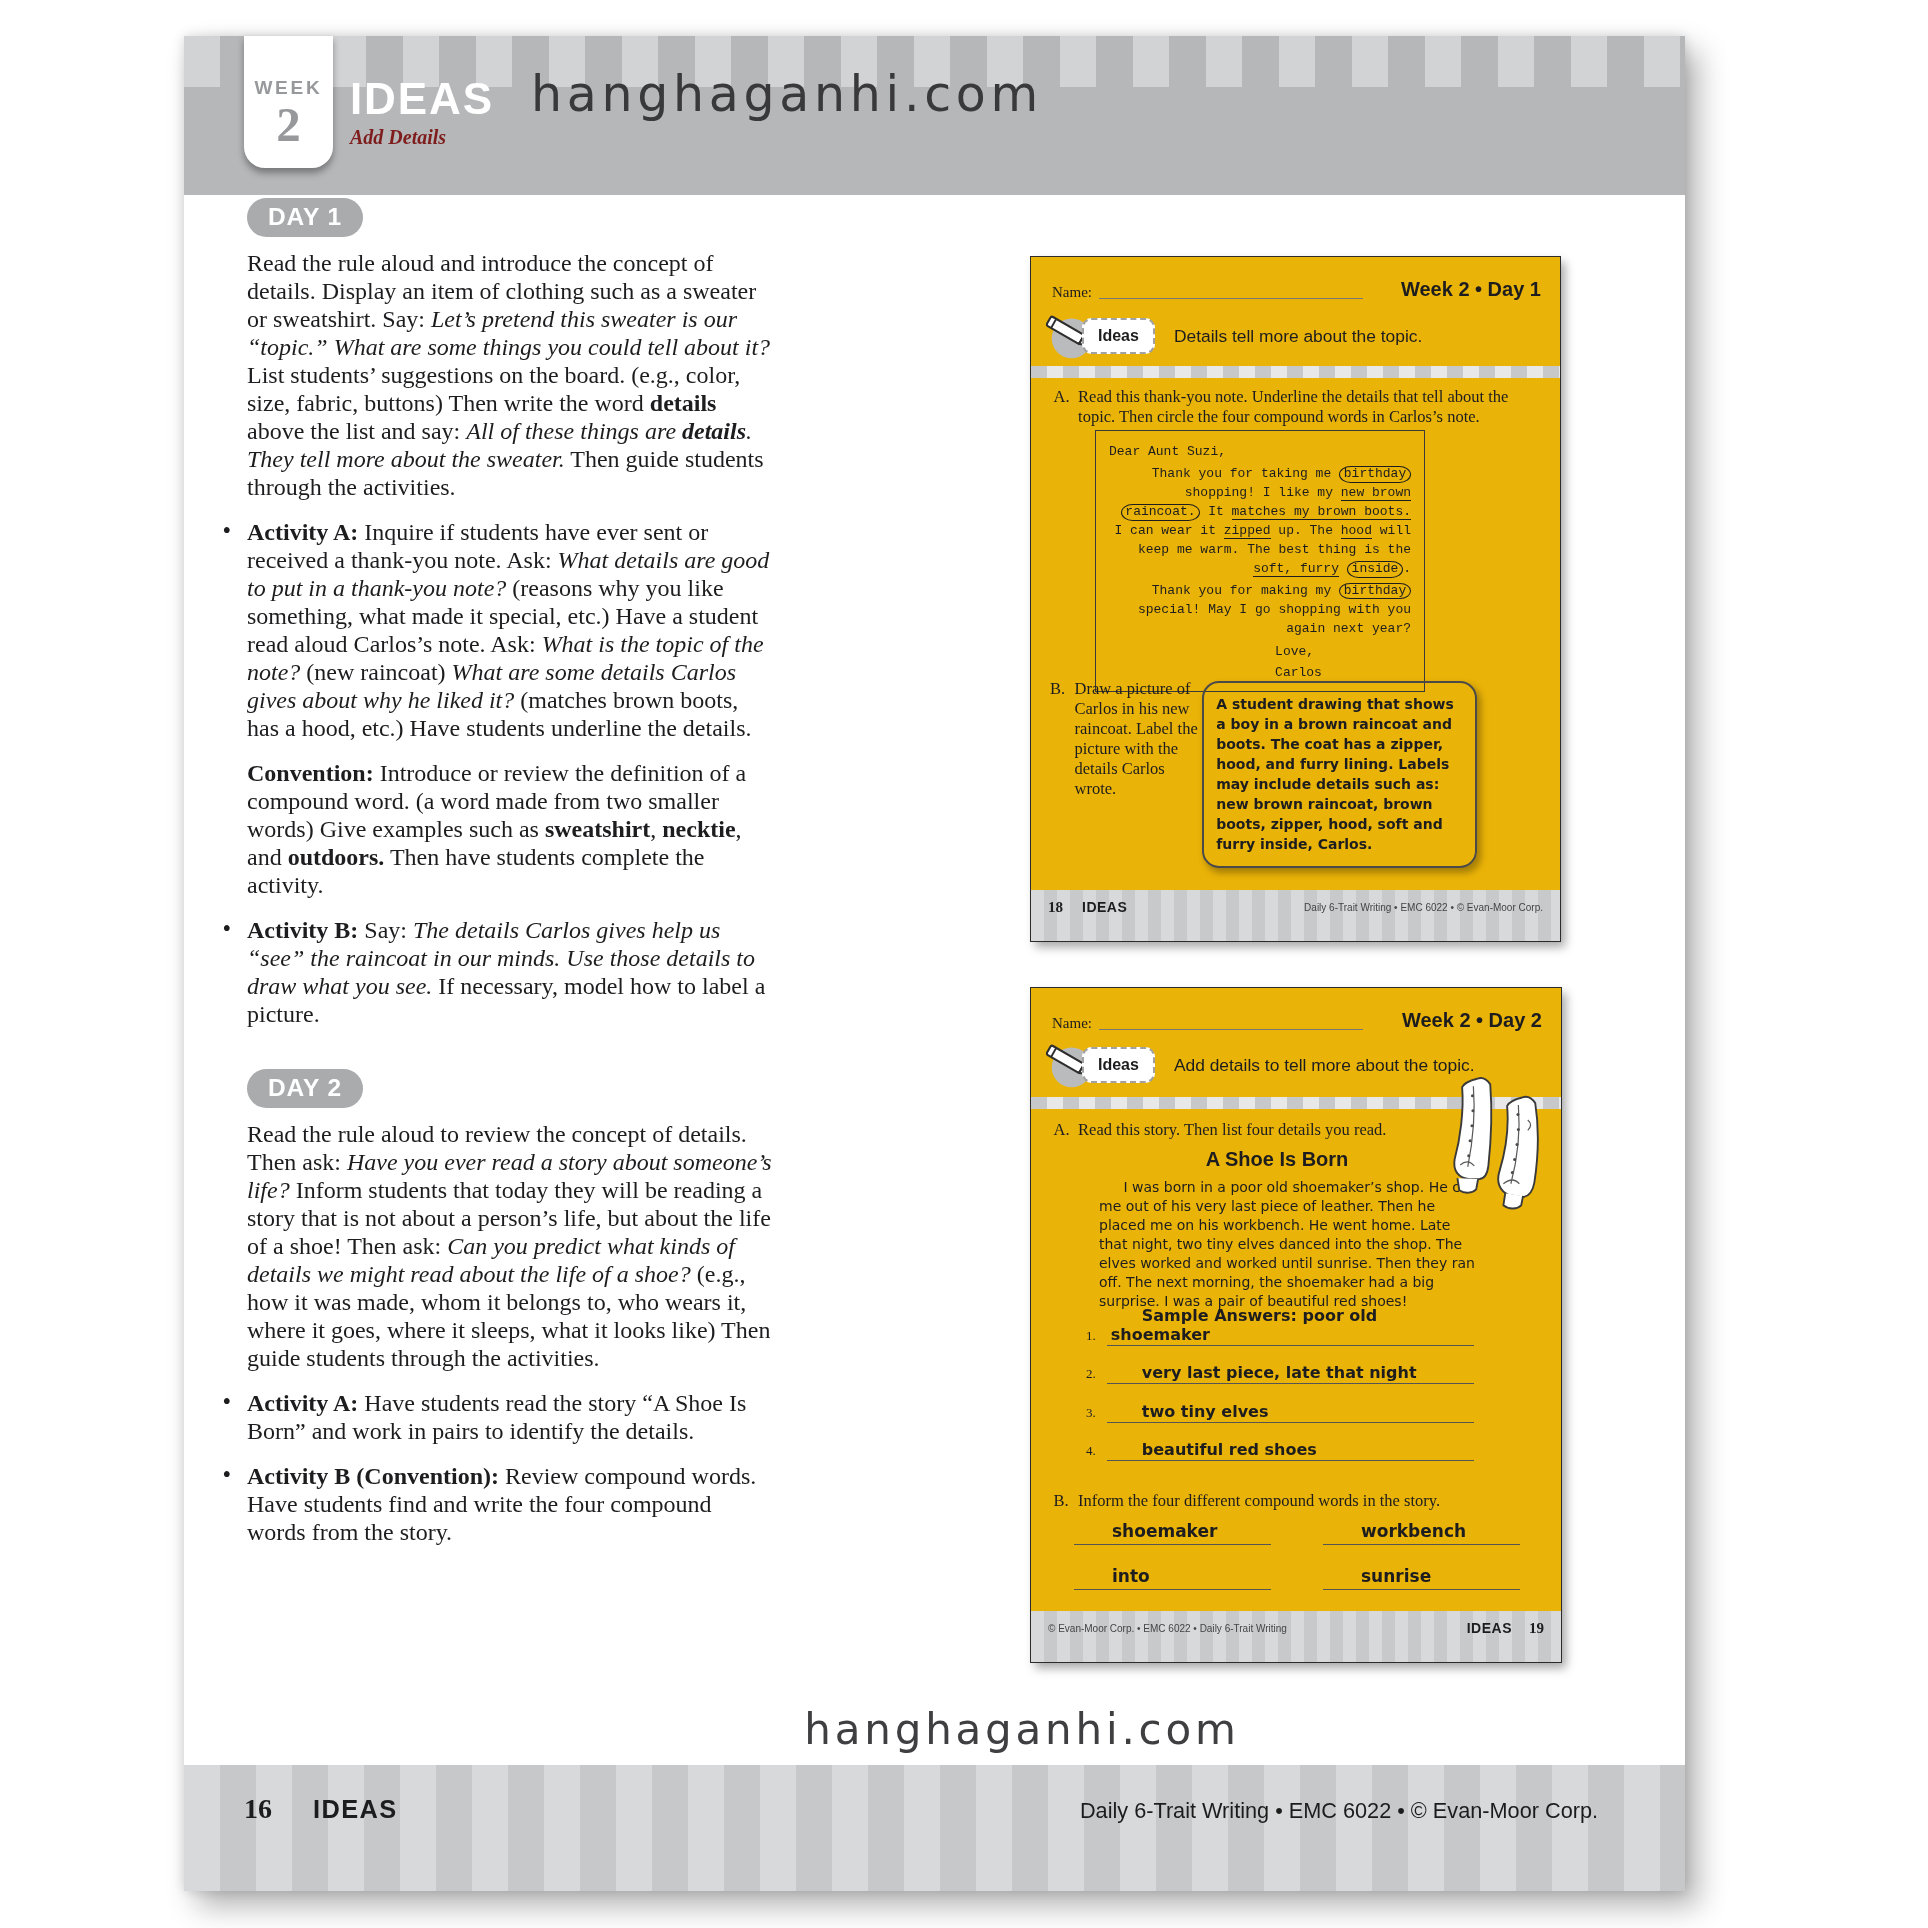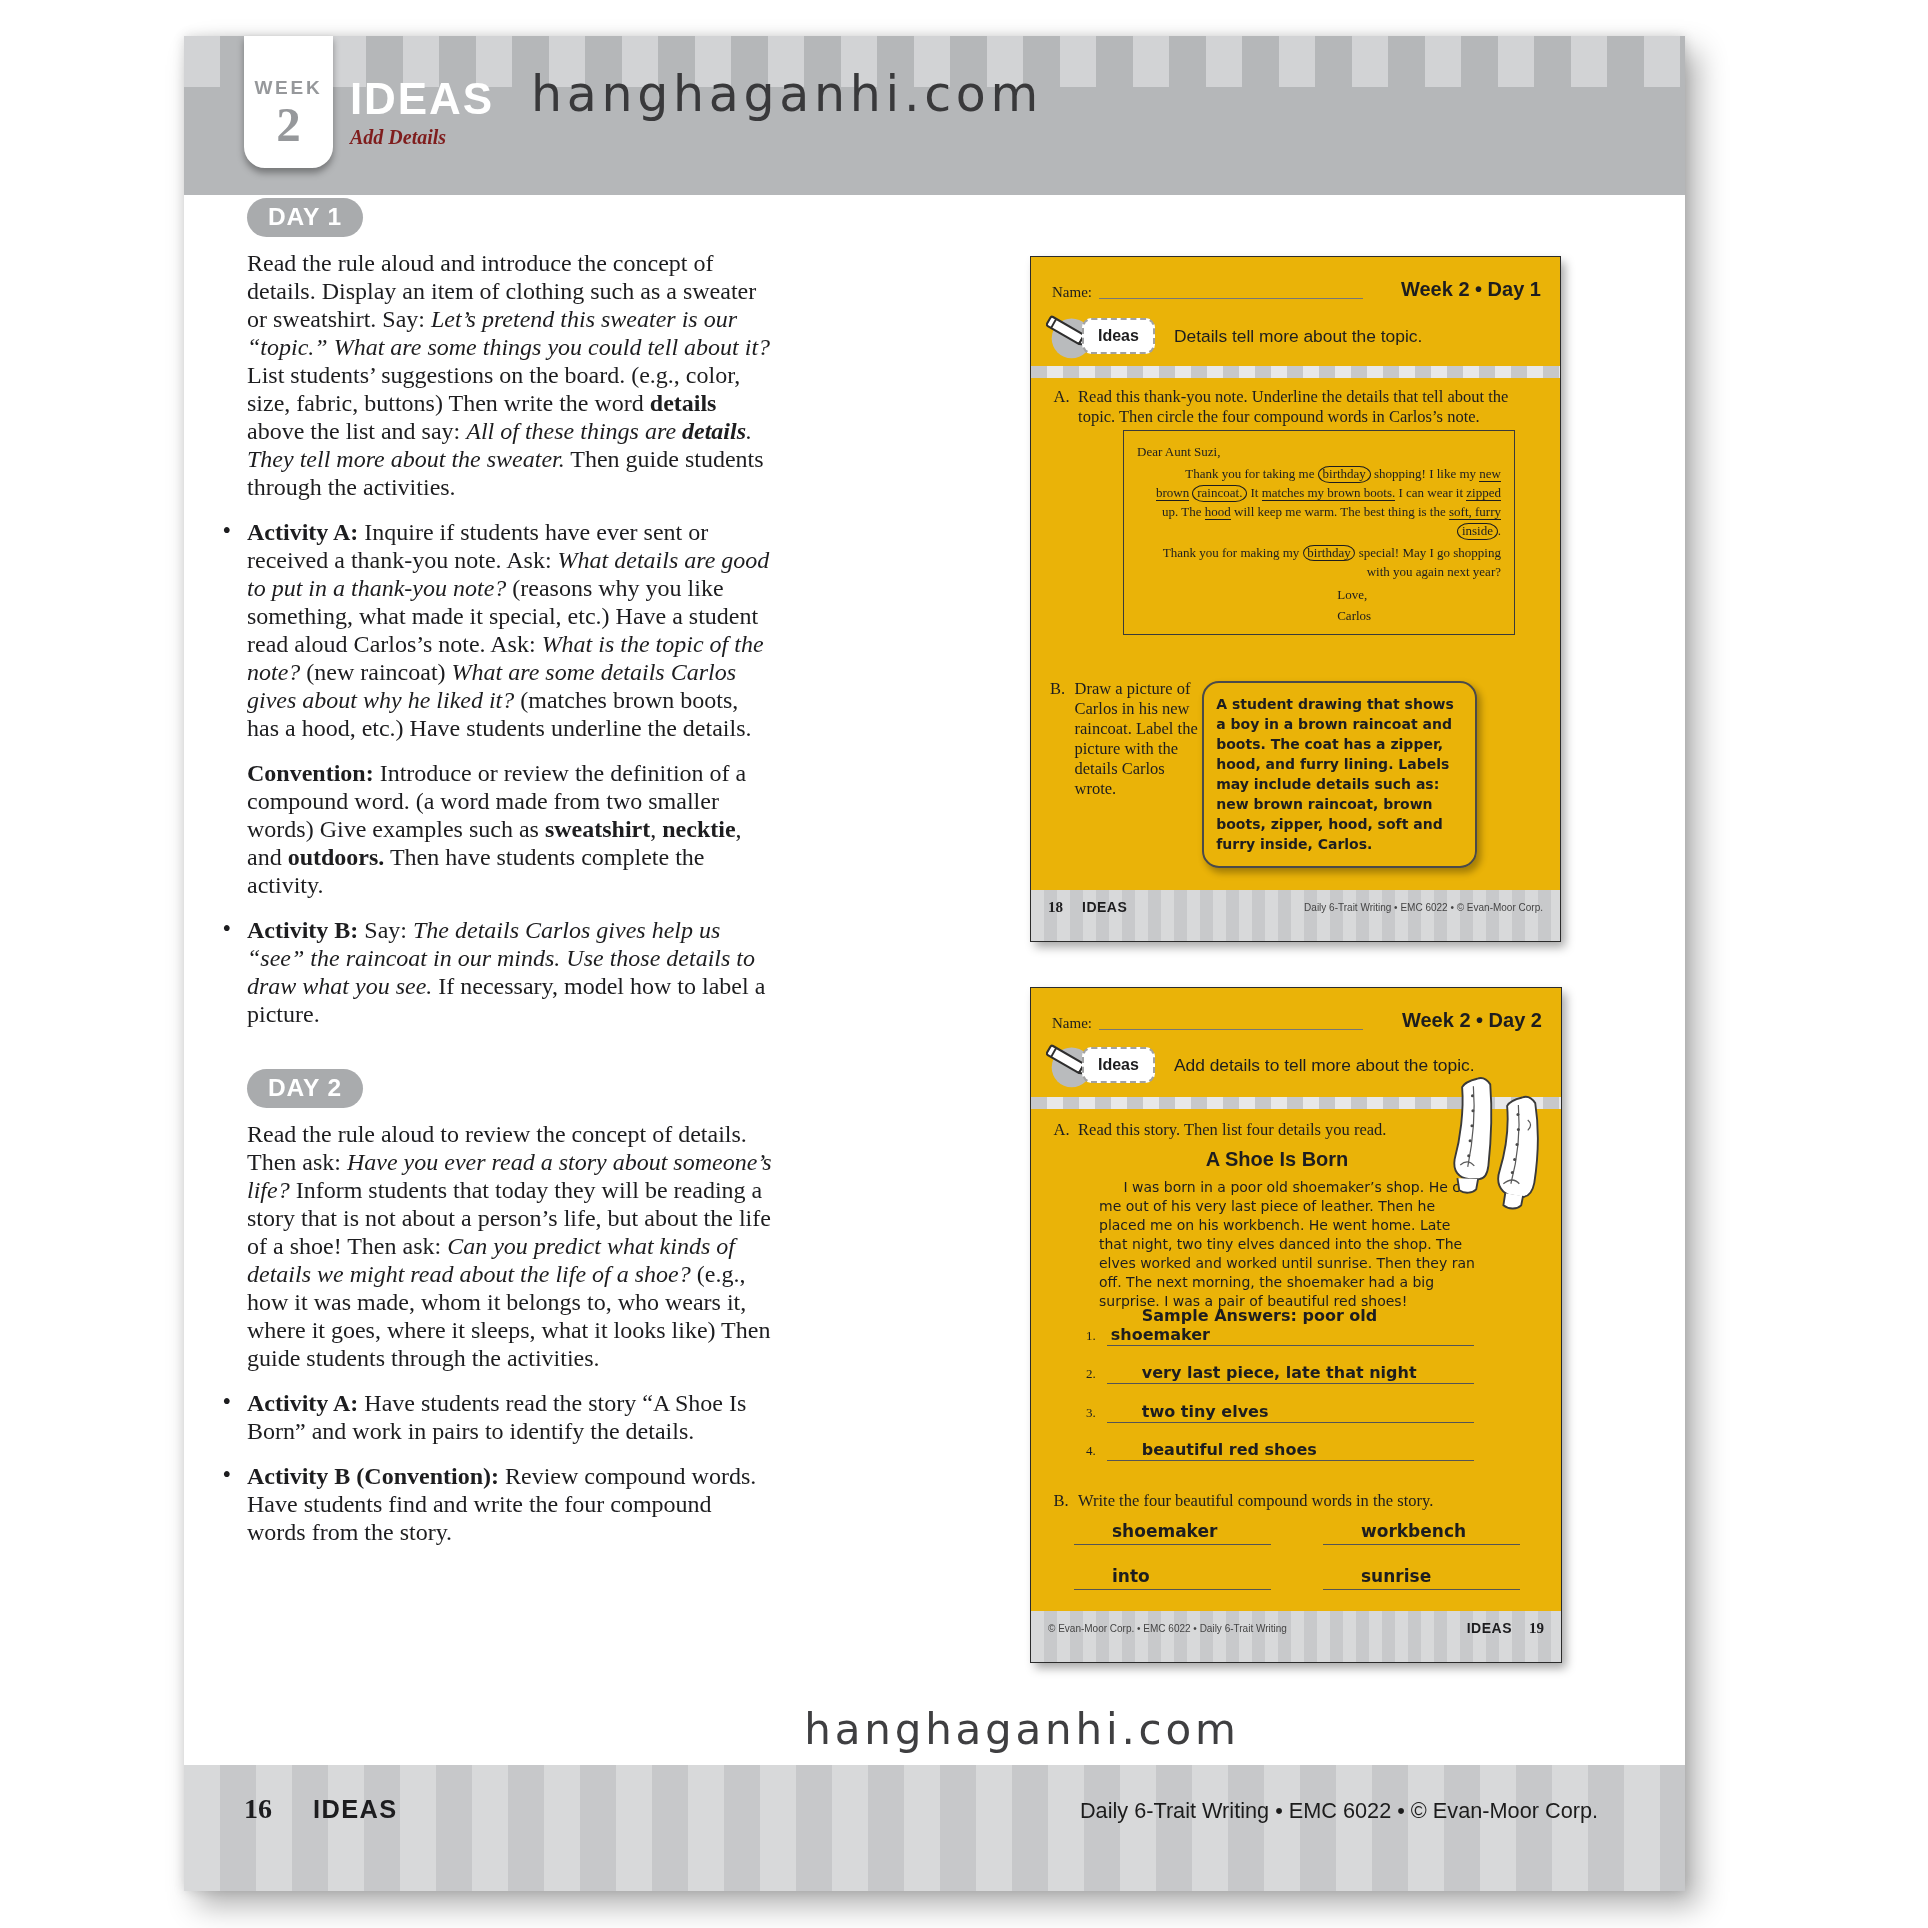--- a/index.html
+++ b/index.html
@@ -59,23 +59,23 @@
   .ws-divider{position:absolute;left:0;right:0;height:12.2px;
       background:repeating-linear-gradient(90deg,#c7c8ca 0 16px,#e8e8e9 16px 32px);}
   .ws1 .ws-divider{top:109px;}
   .ws2 .ws-divider{top:109px;}
   .ws-sec{position:absolute;display:flex;font-size:16.5px;line-height:20px;}
   .sec-label{width:24.5px;flex:none;}
   .sec-a1{left:22.6px;right:22.6px;top:130px;}
   .sec-b1{left:19px;top:422px;width:160px;}
   .sec-a2{left:22.6px;right:132px;top:132px;}
   .sec-b2{left:22.6px;right:22.6px;top:503px;}
-  .note-box{position:absolute;left:64px;width:392px;top:173px;border:1.9px solid #3a3a3a;
-      padding:9.4px 13px;box-sizing:border-box;font-family:Liberation Serif, serif;
-      font-size:13px;line-height:19px;margin-left:28px;}
+  .note-box{position:absolute;left:64px;width:330px;top:173px;border:1.9px solid #3a3a3a;
+      padding:9.4px 13px;box-sizing:border-box;font-family:Liberation Mono, monospace;
+      font-size:13px;line-height:19px;}
   .note-line{margin:1.9px 0;}
   .note-para{margin:2.8px 0;text-indent:22.6px;text-align:right;}
   .note-close{margin:3.8px 0 0 55%;}
   .note-sig{margin:1.9px 0 0 55%;}
   .answer-box{position:absolute;left:171px;top:424px;width:275px;border:2.4px solid #4a4a4a;
       border-radius:17px;box-shadow:3.8px 4.7px 7.5px rgba(0,0,0,.3);padding:11.3px 12.2px;box-sizing:border-box;
       font-family:"DejaVu Sans",sans-serif;font-weight:bold;font-size:14px;line-height:20px;}
   .ws-foot{position:absolute;left:0;right:0;bottom:0;display:flex;align-items:flex-start;
       background:repeating-linear-gradient(90deg,#d8d9da 0 13px,#c8c9cb 13px 26px);
       padding:9.4px 17px 0;box-sizing:border-box;}
@@ -256,21 +256,21 @@
         <span class="a-num">3.</span>
         <span class="a-line"><span class="a-text">two tiny elves</span></span>
       </div>
       <div class="answer-row">
         <span class="a-num">4.</span>
         <span class="a-line"><span class="a-text">beautiful red shoes</span></span>
       </div>
     </div>
     <div class="ws-sec sec-b2">
       <span class="sec-label">B.</span>
-      <span class="sec-text">Write the four beautiful compound words in the story.</span>
+      <span class="sec-text">Inform the four different compound words in the story.</span>
     </div>
     <div class="words-grid">
       <span class="word-cell">shoemaker</span>
       <span class="word-cell">workbench</span>
       <span class="word-cell">into</span>
       <span class="word-cell">sunrise</span>
     </div>
     <div class="ws-foot">
       <span class="f-credit">© Evan-Moor Corp. • EMC 6022 • Daily 6-Trait Writing</span>
       <span class="f-trait">IDEAS</span>

